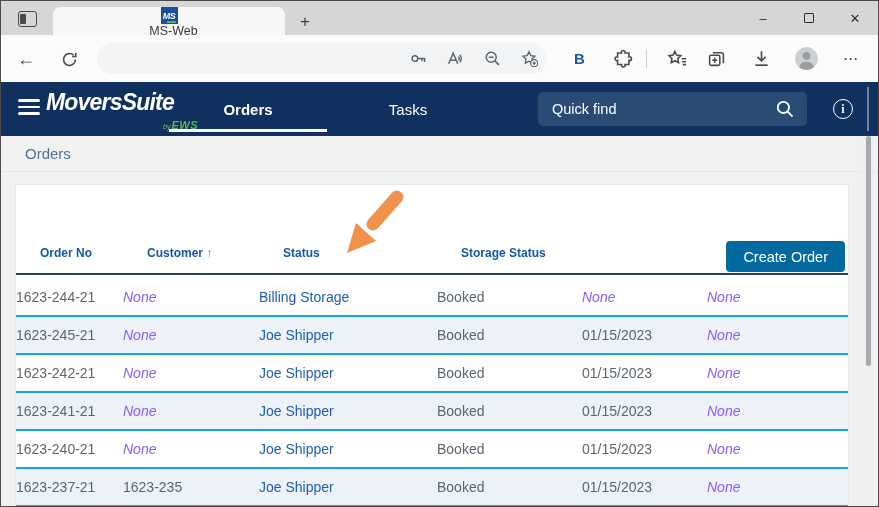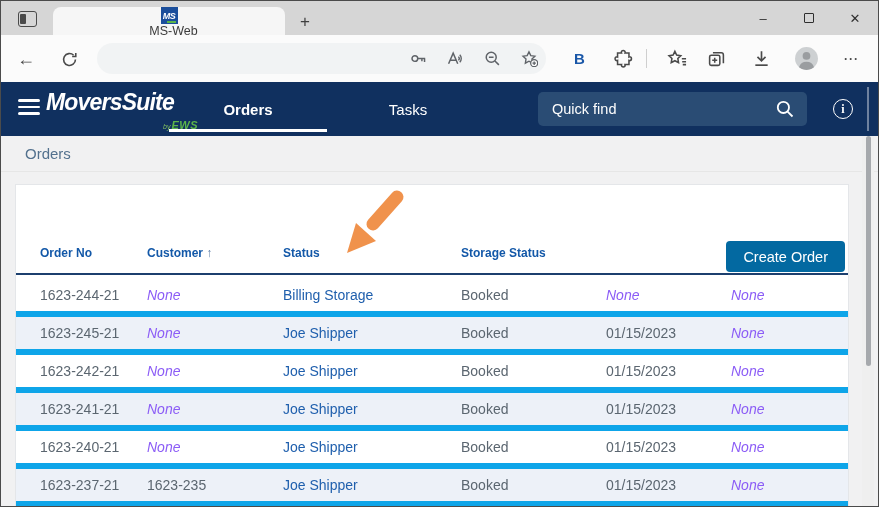--- a/index.html
+++ b/index.html
@@ -57,21 +57,21 @@
   .content { position:relative; height:372px; background:#f1f1f2; overflow:hidden; }
   .breadcrumb-bar { height:36px; border-bottom:1px solid #e6e6e6; display:flex; align-items:center; padding-left:24px; }
   .breadcrumb { color:#53718e; font-size:15px; }
   .card { position:absolute; left:14px; top:48px; width:834px; height:340px; background:#fff; border:1px solid #e4e6e9; border-bottom:none; }
   .create-btn { position:absolute; right:3px; top:16px; height:31px; padding:0 17px; background:#0369a1; color:#fff; font-size:14.5px; border:none; border-radius:4px; cursor:pointer; font-family:"Liberation Sans",sans-serif;margin-top:40px; }
   .thead { position:absolute; left:0; top:61px; width:100%; display:grid; grid-template-columns:107px 136px 178px 145px 125px auto; padding-left:24px; }
   .th { color:#1358a8; font-size:12px; font-weight:bold; cursor:pointer; white-space:nowrap; }
   .th .sort { color:#5b7ca6; font-weight:normal; }
   .thead-line { position:absolute; left:0; top:88px; width:100%; height:2px; background:#1c3f6e; }
   .tbody { position:absolute; left:0; top:94px; width:100%; }
-  .trow { display:grid; grid-template-columns:107px 136px 178px 145px 125px auto; padding-left:24px; align-items:center; height:38px; background:#fff; border-bottom:6px solid #0ea5e9; cursor:pointer; }
+  .trow { display:grid; grid-template-columns:107px 136px 178px 145px 125px auto; align-items:center; height:38px; background:#fff; border-bottom:2px solid #0ea5e9; cursor:pointer; }
   .trow.alt { background:#edf1f8; }
   .td { font-size:14px; color:#5b6670; white-space:nowrap; }
   .td.none { color:#8b5cf6; font-style:italic; }
   .td.link { color:#1f5fad; }
 
   
   .annotation { position:absolute; left:0; top:0; pointer-events:none; }
 
   
   .scroll-track { position:absolute; right:4px; top:0; width:12px; height:372px; background:#efefef; }

